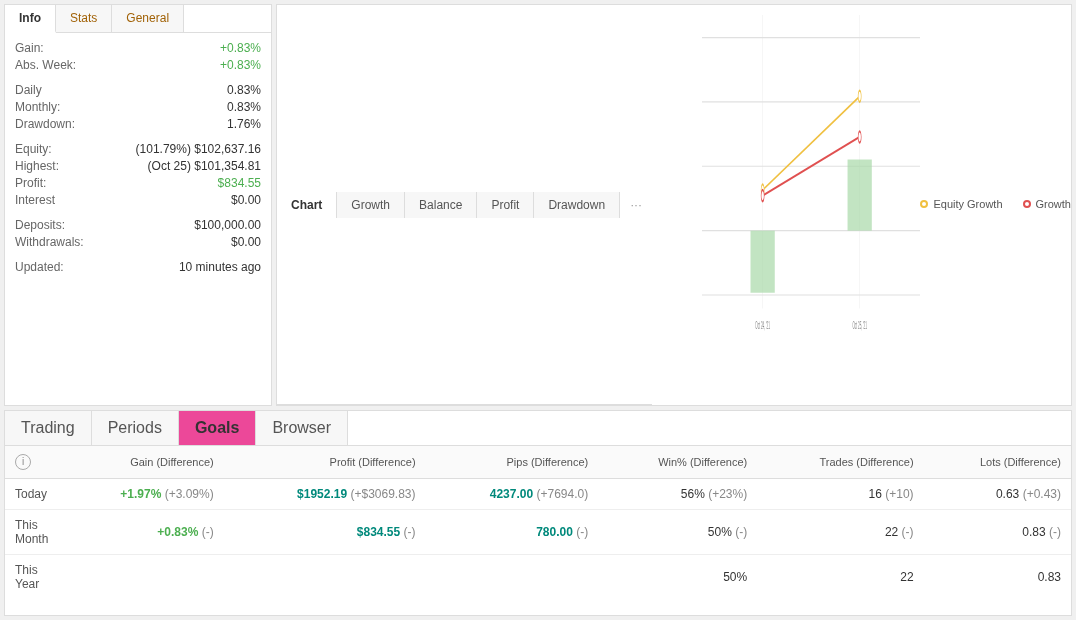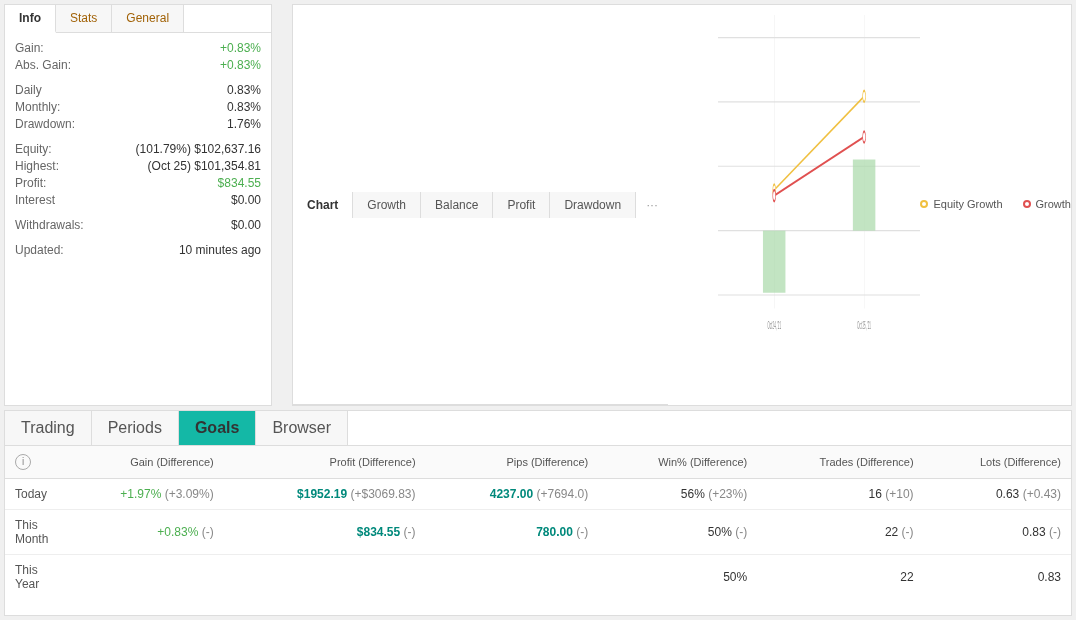--- a/index.html
+++ b/index.html
@@ -1,18 +1,18 @@
 <!DOCTYPE html>
 <html><head>
   <meta charset="utf-8">
   <style>
     * { box-sizing: border-box; margin: 0; padding: 0; }
     body { font-family: Arial, sans-serif; font-size: 12px; background: #f0f0f0; color: #333; }
     .main-container { width: 1076px; height: 620px; display: flex; flex-direction: column; background: #f0f0f0; }
-    .top-section { display: flex; flex: 0 0 410px; gap: 20px; padding: 4px; }
+    .top-section { display: flex; flex: 0 0 410px; gap: 4px; padding: 4px; }
     .bottom-section { flex: 1; background: #fff; border: 1px solid #ddd; margin: 0 4px 4px 4px; display: flex; flex-direction: column; }
 
     
     .left-panel { width: 268px; background: #fff; border: 1px solid #ddd; display: flex; flex-direction: column; flex-shrink: 0; }
     .tab-bar { display: flex; border-bottom: 1px solid #ddd; }
     .tab { padding: 6px 14px; cursor: pointer; border-right: 1px solid #ddd; font-size: 12px; color: #a16207; background: #f7f7f7; }
     .tab.active { background: #fff; color: #333; font-weight: bold; border-bottom: 2px solid #fff; margin-bottom: -1px; }
     .info-content { padding: 8px 10px; flex: 1; }
     .info-row { display: flex; justify-content: space-between; margin-bottom: 3px; align-items: center; }
     .info-row .label { color: #666; }
@@ -28,31 +28,31 @@
     .chart-more { margin-left: auto; padding: 6px 10px; color: #999; cursor: pointer; }
     .chart-area { flex: 1; position: relative; padding: 10px 0 40px 50px; }
     .chart-svg { width: 100%; height: 100%; }
     .chart-legend { display: flex; gap: 20px; justify-content: center; padding: 5px 0 8px 0; }
     .legend-item { display: flex; align-items: center; gap: 5px; font-size: 11px; color: #555; }
     .legend-dot { width: 8px; height: 8px; border-radius: 50%; border: 2px solid; }
 
     
     .bottom-tab-bar { display: flex; border-bottom: 1px solid #ddd; padding: 0; }
     .bottom-tab { padding: 8px 16px; cursor: pointer; font-size: 16px; color: #555; background: #f7f7f7; border-right: 1px solid #ddd; }
-    .bottom-tab.active { background: #14b8a6; color: #333; font-weight: bold; }
+    .bottom-tab.active { background: #ec4899; color: #333; font-weight: bold; }
 
     .data-table { width: 100%; border-collapse: collapse; }
     .data-table th { padding: 8px 10px; text-align: right; font-weight: normal; color: #555; border-bottom: 1px solid #ddd; font-size: 11px; background: #fafafa; }
     .data-table th:first-child { text-align: left; }
     .data-table td { padding: 8px 10px; text-align: right; border-bottom: 1px solid #eee; font-size: 12px; }
     .data-table td:first-child { text-align: left; color: #555; }
     .data-table tr:last-child td { border-bottom: none; }
     .th-info { width: 30px; text-align: center; }
     .info-icon { display: inline-block; width: 16px; height: 16px; border-radius: 50%; border: 1px solid #aaa; text-align: center; line-height: 14px; font-size: 10px; color: #888; }
-    .green-val { color: #4caf50; font-weight: normal; }
+    .green-val { color: #4caf50; font-weight: bold; }
     .teal-val { color: #00897b; font-weight: bold; }
   </style>
 </head>
 <body>
 
 <div class="main-container">
 
   <div class="top-section">
 
     <div class="left-panel">
@@ -60,21 +60,21 @@
         <div class="tab active">Info</div>
         <div class="tab">Stats</div>
         <div class="tab">General</div>
       </div>
       <div class="info-content">
         <div class="info-row">
           <span class="label">Gain:</span>
           <span class="value value-green">+0.83%</span>
         </div>
         <div class="info-row">
-          <span class="label">Abs. Gain:</span>
+          <span class="label">Abs. Week:</span>
           <span class="value value-green">+0.83%</span>
         </div>
         <div class="divider"></div>
         <div class="info-row">
           <span class="label">Daily</span>
           <span class="value">0.83%</span>
         </div>
         <div class="info-row">
           <span class="label">Monthly:</span>
           <span class="value">0.83%</span>
@@ -94,20 +94,24 @@
         </div>
         <div class="info-row">
           <span class="label">Profit:</span>
           <span class="value value-green">$834.55</span>
         </div>
         <div class="info-row">
           <span class="label">Interest</span>
           <span class="value">$0.00</span>
         </div>
         <div class="divider"></div>
+        <div class="info-row">
+          <span class="label">Deposits:</span>
+          <span class="value">$100,000.00</span>
+        </div>
         <div class="info-row">
           <span class="label">Withdrawals:</span>
           <span class="value">$0.00</span>
         </div>
         <div class="divider"></div>
         <div class="info-row">
           <span class="label">Updated:</span>
           <span class="value">10 minutes ago</span>
         </div>
       </div>

